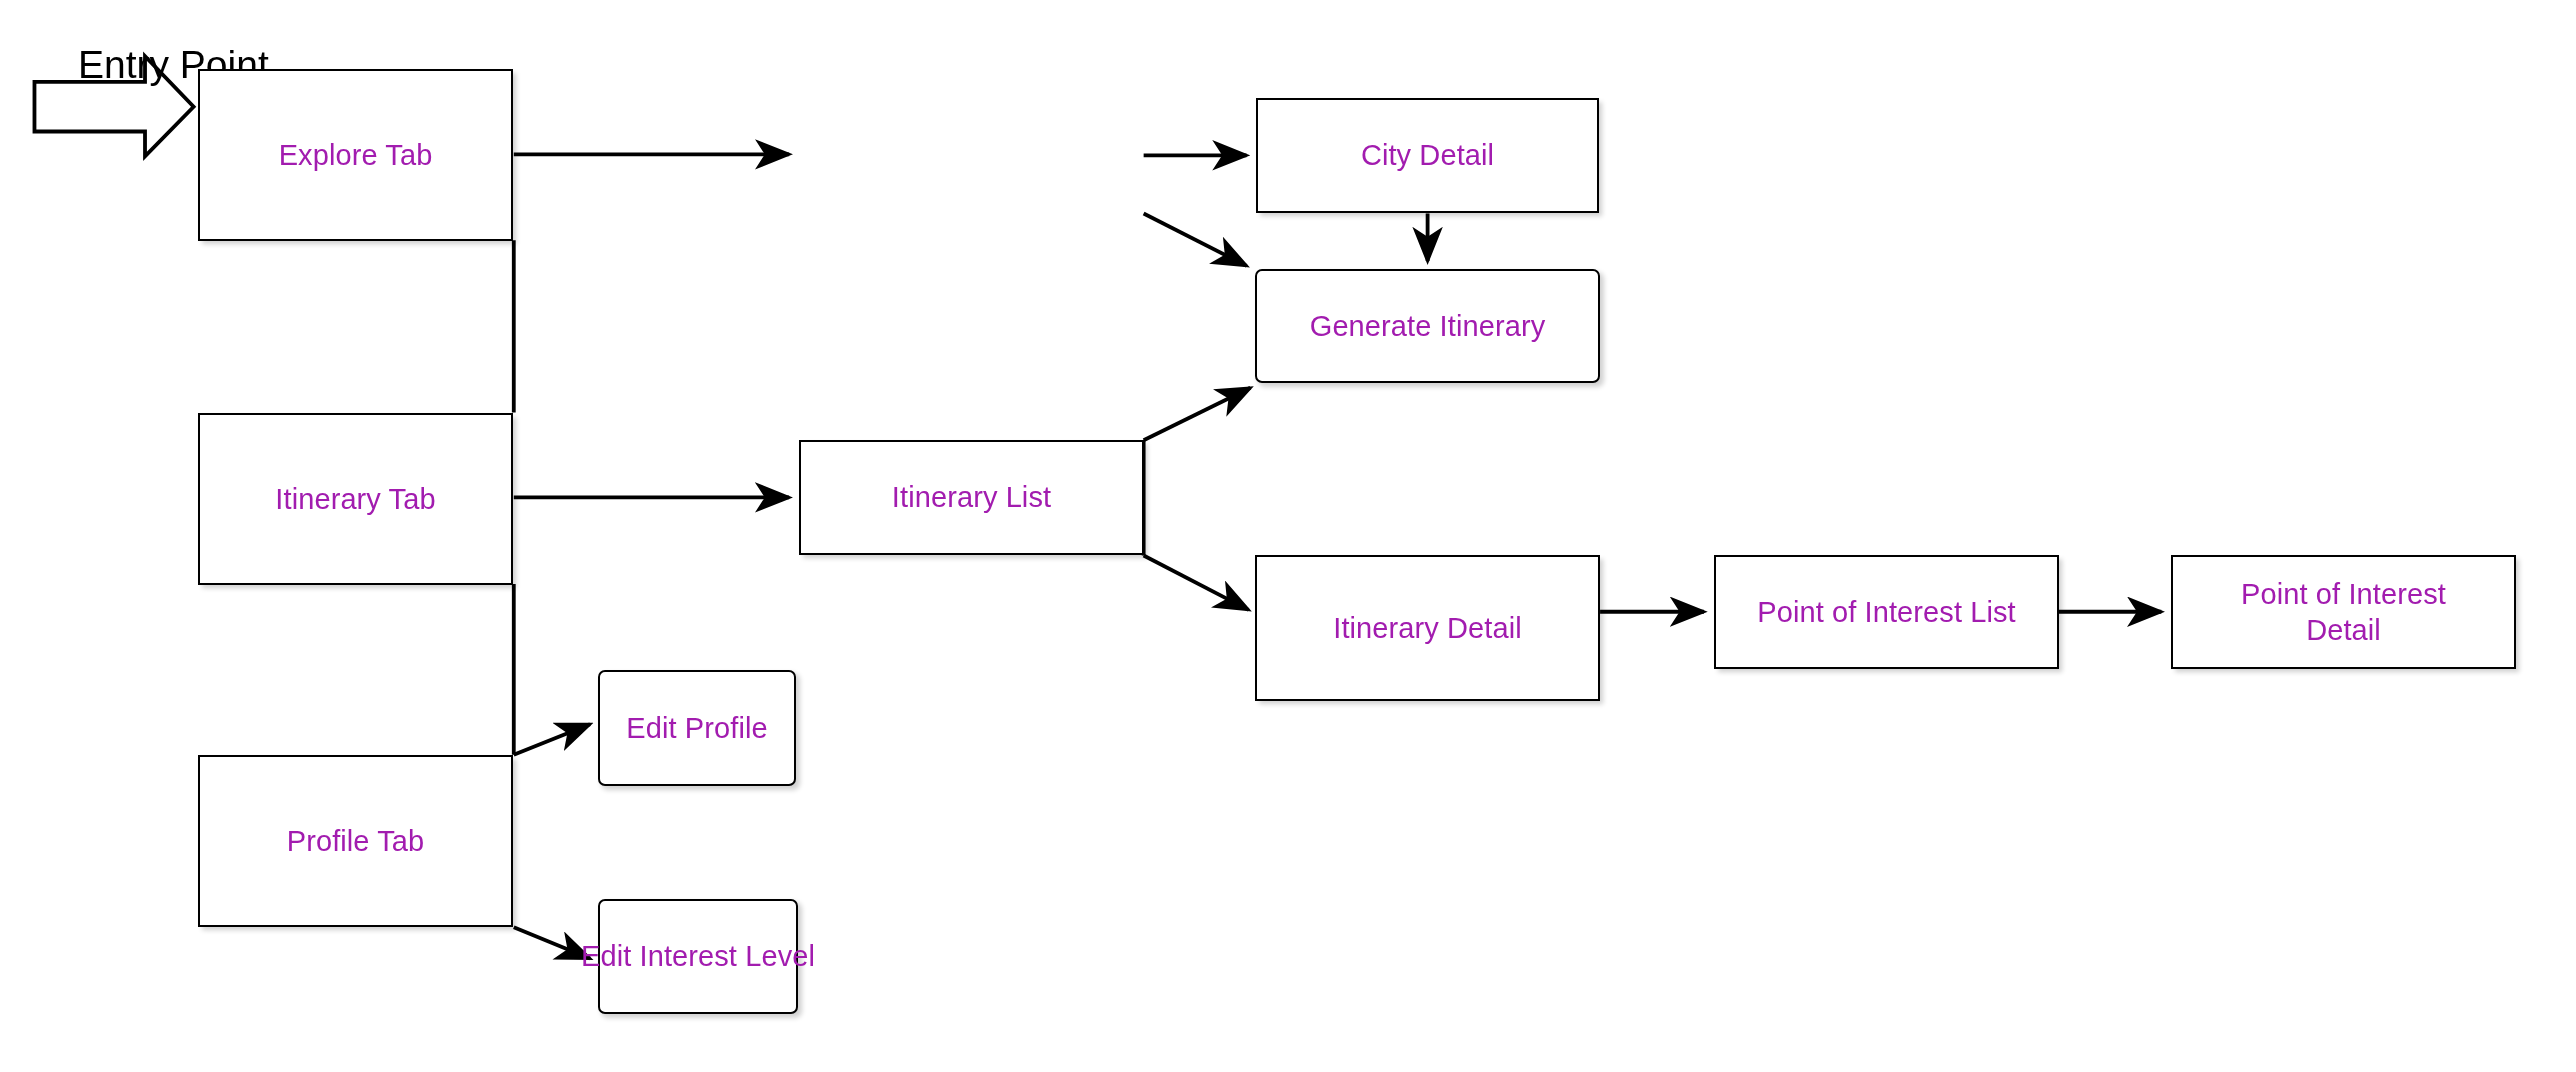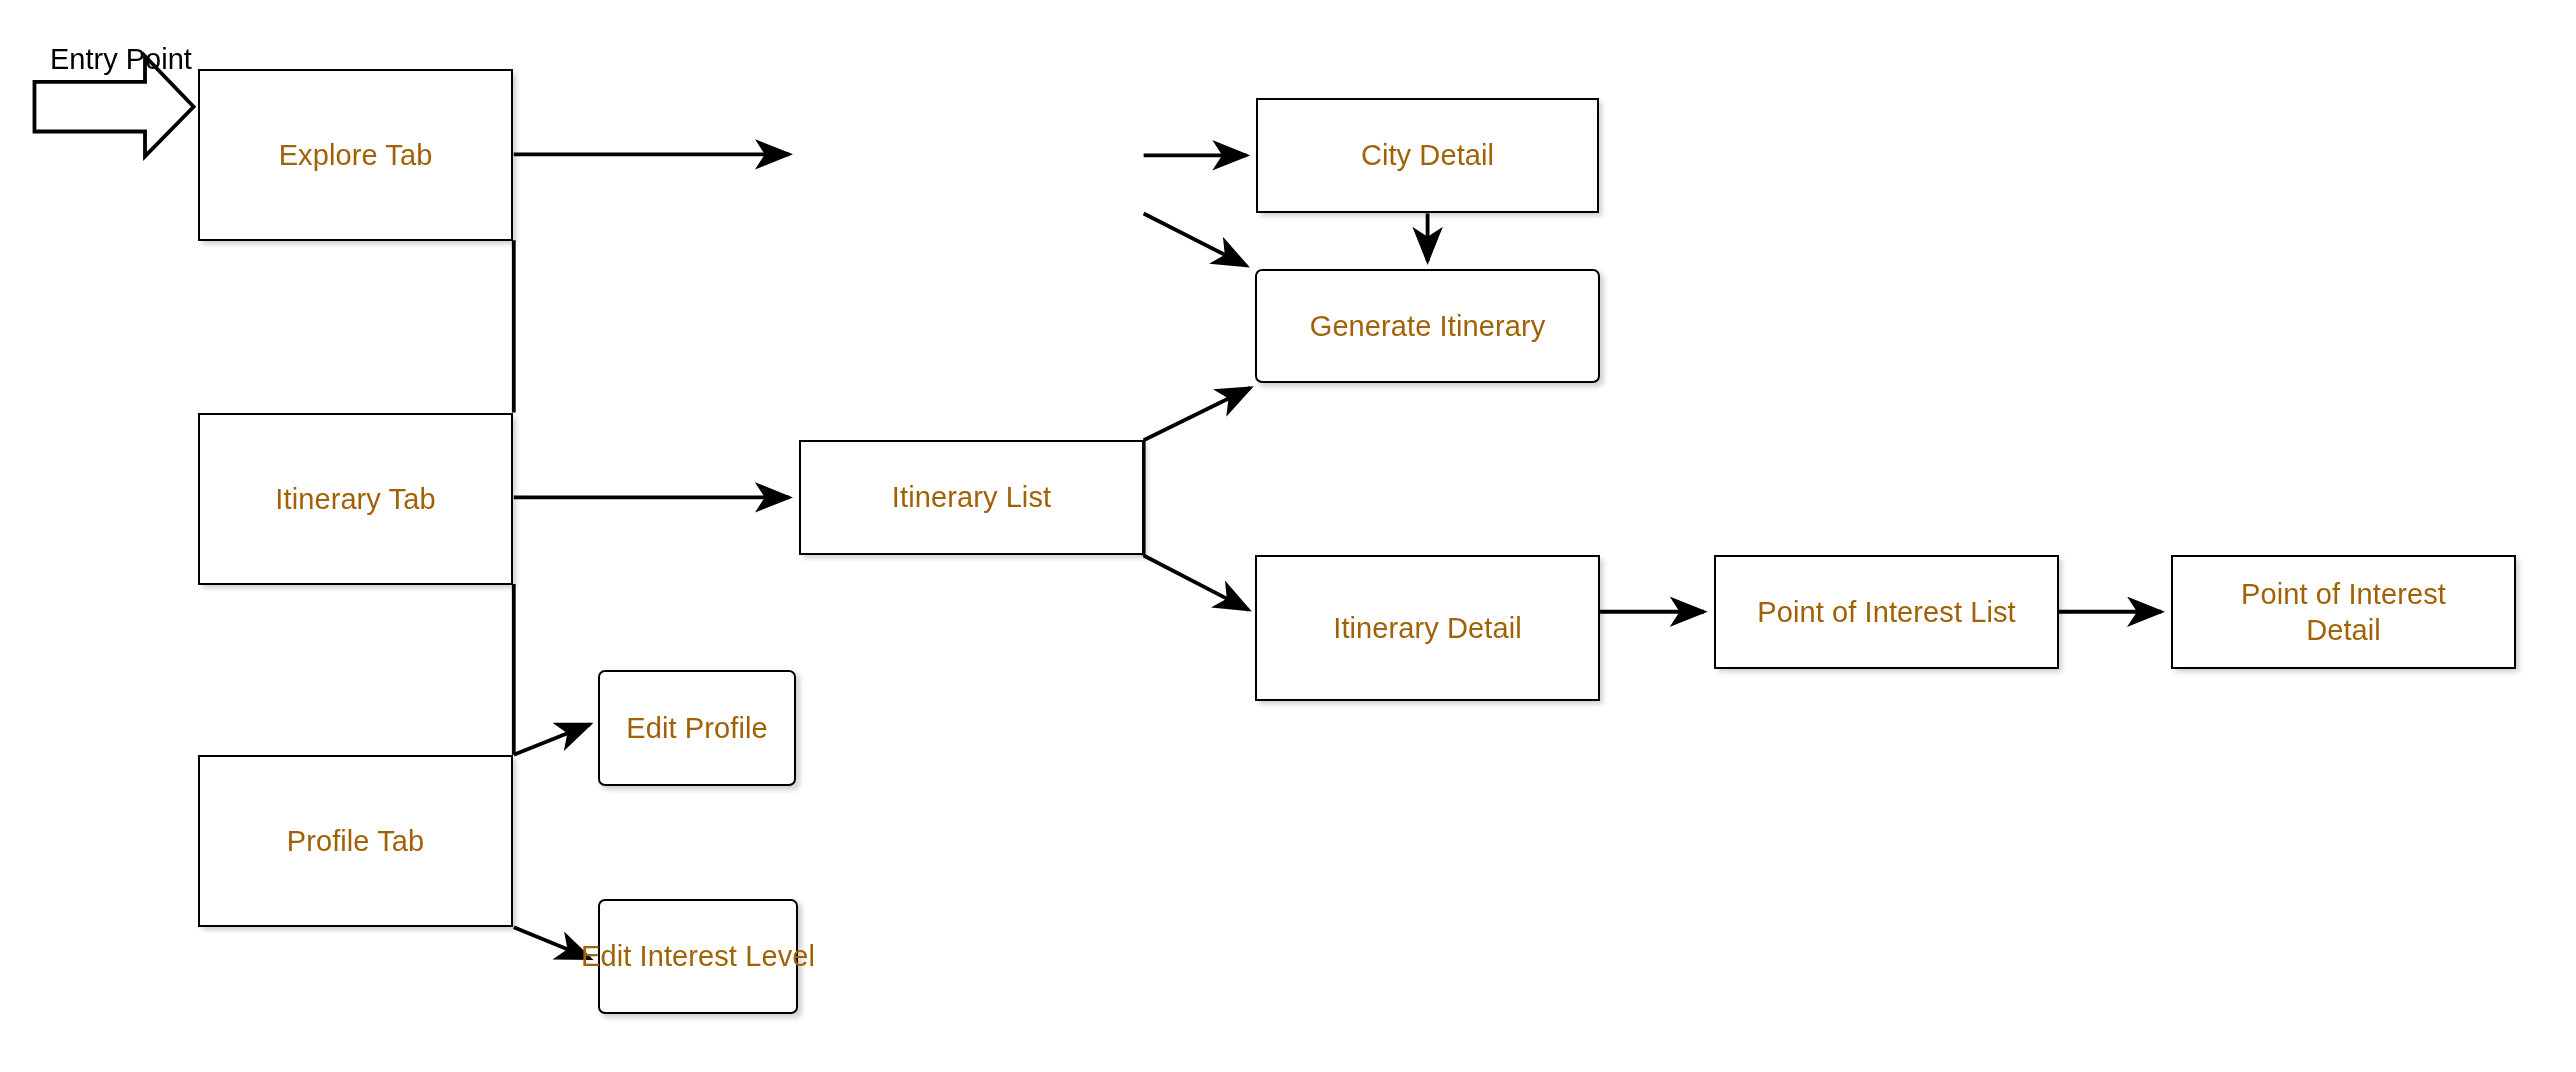--- a/index.html
+++ b/index.html
@@ -19,33 +19,34 @@
   }
   .node{
     position:absolute;
     box-sizing:border-box;
     background:#ffffff;
     border:2.9px solid #000000;
     display:flex;
     align-items:center;
     justify-content:center;
     text-align:center;
-    color:#a16207;
+    color:#a21caf;
     font-size:29px;
     line-height:1.25;
     letter-spacing:0.1px;
     box-shadow:3.8px 3.8px 4.8px rgba(0,0,0,0.18);
   }
   .node.rounded{ border-radius:7px; }
   .node .label{ padding:0 9.5px; }
   .free-label{
     position:absolute;
     color:#000000;
-    font-size:29px;
+    font-size:39px;
     white-space:nowrap;
+    margin-left:28px;
   }
 </style>
 </head>
 <body>
 
 <div id="canvas">
 
   <svg class="edges" viewBox="0 0 2703 1125">
     <defs>
       <marker id="ah" markerWidth="10" markerHeight="8" refX="9" refY="4" orient="auto" markerUnits="strokeWidth">

